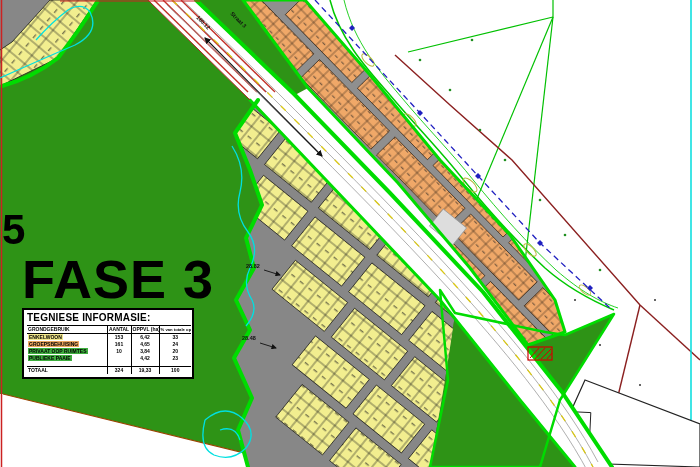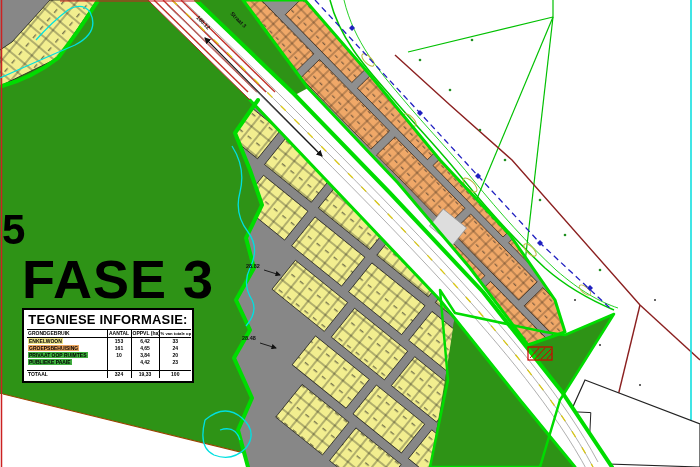--- a/index.html
+++ b/index.html
@@ -5,21 +5,21 @@
   html,body{margin:0;padding:0;background:#fff;}
   #stage{position:relative;width:700px;height:467px;overflow:hidden;background:#fff;
          font-family:"Liberation Sans",sans-serif;}
   svg text{font-family:"Liberation Sans",sans-serif;}
   .fase{font-size:54px;font-weight:800;fill:#000;letter-spacing:1px;}
   .phase5{font-size:42px;font-weight:700;fill:#000;}
   .tiny{font-size:5.5px;font-weight:700;fill:#111;}
   
   #tbl-box{position:absolute;left:22px;top:308px;width:172px;background:#fff;
            border:2px solid #000;padding:2px 3px 3px 3px;box-sizing:border-box;}
-  #tbl-box .title{font-size:13px;font-weight:700;color:#000;letter-spacing:.2px;margin:0 0 2px 0;text-align:center;}
+  #tbl-box .title{font-size:10px;font-weight:700;color:#000;letter-spacing:.2px;margin:0 0 2px 0;}
   #tbl-box table{border-collapse:collapse;width:100%;table-layout:fixed;}
   #tbl-box th,#tbl-box td{font-size:5px;font-weight:700;color:#000;padding:0 1px;
             line-height:7px;text-align:left;white-space:nowrap;overflow:hidden;}
   #tbl-box th:nth-child(n+2),#tbl-box td:nth-child(n+2){border-left:1px solid #000;text-align:center;}
   #tbl-box thead th{border-top:1px solid #000;border-bottom:1px solid #000;}
   #tbl-box th.pct{font-size:4.2px;}
   #tbl-box tr.total td{border-top:1px solid #000;}
   #tbl-box tr.spacer td{height:4px;line-height:4px;}
   .hl{padding:0 1px;}
   .hl0{background:#F2E88C;}

